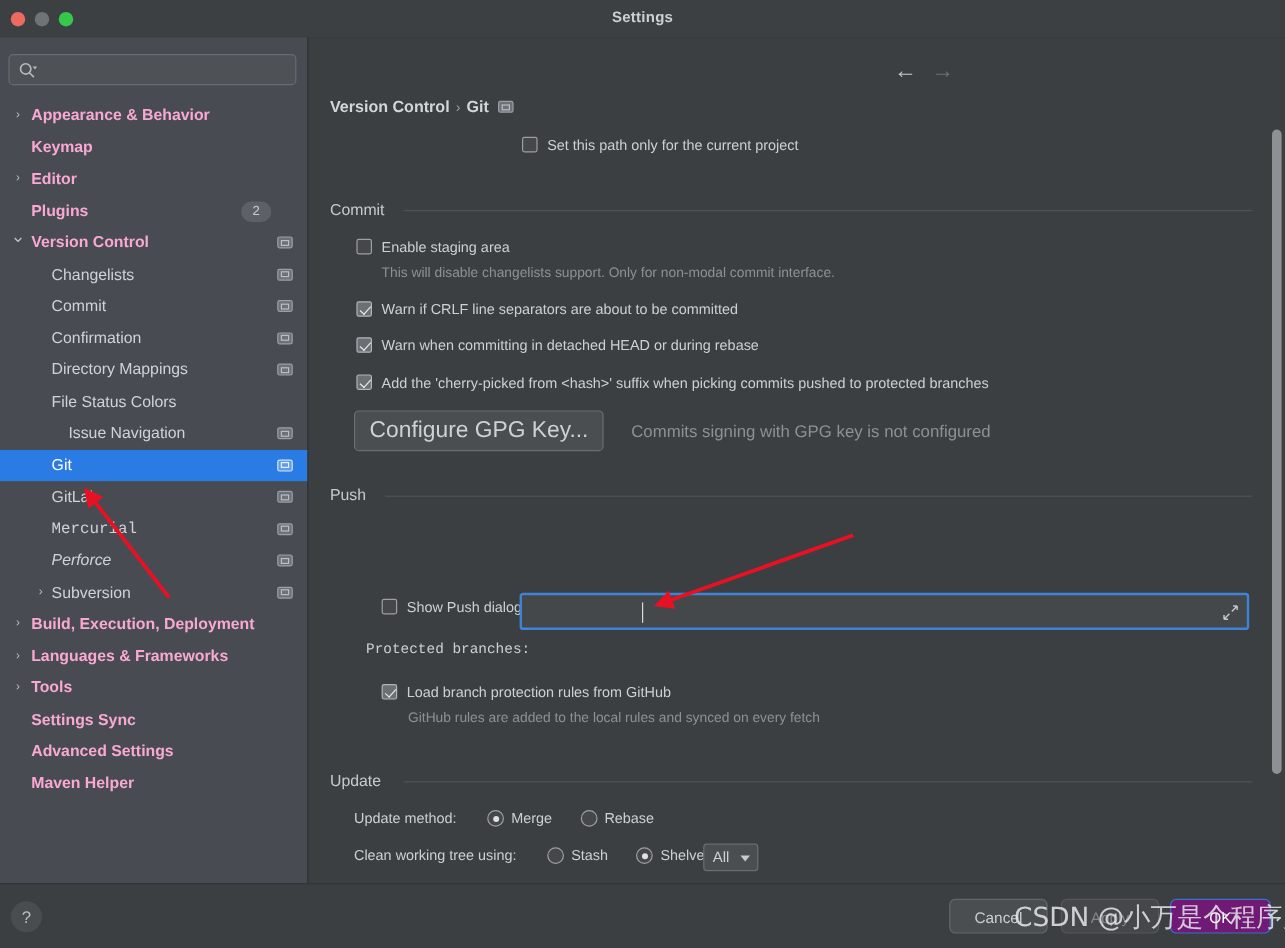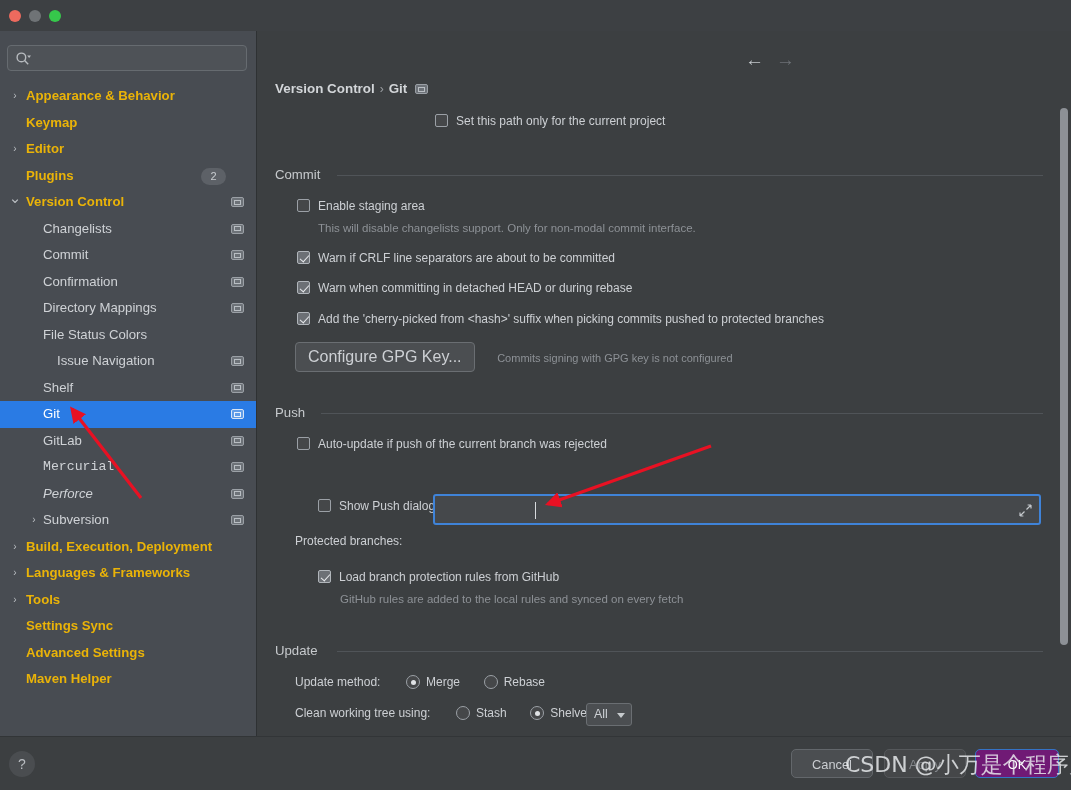--- a/index.html
+++ b/index.html
@@ -29,21 +29,21 @@
      background:#4e5257;border:1px solid #666b70;border-radius:4px;box-sizing:border-box;}
   .search-icon{position:absolute;left:7px;top:5px;width:16px;height:16px;}
   .search-input{position:absolute;left:30px;top:0;width:200px;height:24px;background:transparent;
      border:none;outline:none;color:#d6d6d6;font-size:12.5px;font-family:"Liberation Sans",sans-serif;}
 
   .tree{position:absolute;left:0;top:52px;width:256px;}
   .trow{position:relative;height:26.5px;line-height:26.5px;white-space:nowrap;cursor:default;}
   .trow.selected{background:#2a7be4;}
   .trow .chev{position:absolute;width:14px;text-align:center;font-size:10px;color:#b9bdc1;top:0;}
   .trow .lbl{position:absolute;font-size:13.2px;color:#cfd2d6;top:0;}
-  .trow.top > .lbl{font-weight:bold;color:#eab308;}
+  .trow.top > .lbl{font-weight:bold;color:#f9a8d4;}
   .trow.selected .lbl{color:#ffffff;font-weight:normal;}
   .panel-icon{position:absolute;right:12px;top:8px;width:13px;height:10px;
      border:1px solid #9ba0a6;border-radius:2px;background:#6d7278;box-sizing:border-box;}
   .panel-icon:after{content:"";position:absolute;left:2px;top:1.5px;width:7px;height:5px;
      border:1px solid #b9bec3;box-sizing:border-box;}
   .trow.selected .panel-icon{background:#5f9ce8;border-color:#d6e4f6;}
   .trow.selected .panel-icon:after{border-color:#e8f0fb;}
   .badge{position:absolute;right:30px;top:5px;min-width:17px;height:17px;border-radius:9px;
      background:#5d6167;color:#c8ccd0;font-size:11px;line-height:17px;text-align:center;padding:0 4px;}
 
@@ -79,21 +79,21 @@
   .cb.checked:after{content:"";position:absolute;left:3.5px;top:0.5px;width:4px;height:8px;
      border:solid #e8eaec;border-width:0 1.6px 1.6px 0;transform:rotate(42deg);}
 
   
   .rb{position:relative;display:inline-block;width:14px;height:14px;border:1px solid #9ba0a6;
      border-radius:50%;background:#454749;box-sizing:border-box;vertical-align:-3px;margin-right:6px;}
   .rb.checked:after{content:"";position:absolute;left:3.5px;top:3.5px;width:5px;height:5px;
      border-radius:50%;background:#dfe2e5;}
 
   .btn{display:inline-block;background:#4b4e51;border:1px solid #6a6e72;border-radius:4px;
-     color:#cdd0d4;font-size:16px;padding:5px 12px;cursor:pointer;}
+     color:#cdd0d4;font-size:19px;padding:5px 12px;cursor:pointer;}
 
   
   .pbwrap{position:absolute;left:433px;top:494px;width:608px;height:31px;
      background:#45484b;border:2px solid #3f83d8;border-radius:3px;box-sizing:border-box;}
   .pbinput{position:absolute;left:8px;top:4px;width:540px;height:21px;background:transparent;border:none;
      outline:none;color:#d7dadd;font-family:"DejaVu Sans Mono",monospace;font-size:13.5px;}
   .caret{position:absolute;left:100px;top:6px;width:1px;height:17px;background:#d7dadd;}
   .expand-icon{position:absolute;right:7px;top:8px;width:13px;height:13px;}
 
   
@@ -123,20 +123,21 @@
 </style>
 </head>
 <body>
 
 <div id="root">
 
   <div class="titlebar">
     <div class="traffic">
       <span class="dot red"></span><span class="dot yellow"></span><span class="dot green"></span>
     </div>
+    <div class="title">Settings</div>
   </div>
 
   <div class="sidebar">
     <div class="searchwrap">
       <span class="search-icon">
         <svg width="16" height="16" viewBox="0 0 16 16">
           <circle cx="6.4" cy="6.4" r="4.3" fill="none" stroke="#b7bbbf" stroke-width="1.4"></circle>
           <line x1="9.6" y1="9.6" x2="13.2" y2="13.2" stroke="#b7bbbf" stroke-width="1.4"></line>
           <path d="M12.2 4.4 L16 4.4 L14.1 7.0 Z" fill="#b7bbbf"></path>
         </svg>
@@ -180,24 +181,20 @@
           <span class="lbl" style="left: 43px;">Directory Mappings</span>
           <span class="panel-icon"></span>
         </div>
         <div class="trow">
           <span class="lbl" style="left: 43px;">File Status Colors</span>
         </div>
         <div class="trow">
           <span class="lbl" style="left: 57px;">Issue Navigation</span>
           <span class="panel-icon"></span>
         </div>
-        <div class="trow">
-          <span class="lbl" style="left: 43px;">Shelf</span>
-          <span class="panel-icon"></span>
-        </div>
         <div class="trow selected">
           <span class="lbl" style="left: 43px;">Git</span>
           <span class="panel-icon"></span>
         </div>
         <div class="trow">
           <span class="lbl" style="left: 43px;">GitLab</span>
           <span class="panel-icon"></span>
         </div>
         <div class="trow">
           <span class="lbl" style="left: 43px; font-family: Liberation Mono, monospace;">Mercurial</span>
@@ -262,36 +259,33 @@
       </div>
       <div class="row" style="left:40px;top:249px;">
         <span class="cb checked"></span><span class="lbltxt">Warn when committing in detached HEAD or during rebase</span>
       </div>
       <div class="row" style="left:40px;top:280px;">
         <span class="cb checked"></span><span class="lbltxt">Add the 'cherry-picked from &lt;hash&gt;' suffix when picking commits pushed to protected branches</span>
       </div>
 
       <div class="row" style="left:38px;top:311px;">
         <span class="btn">Configure GPG Key...</span>
-        <span class="hint" style="margin-left:19px;font-size:11px;">Commits signing with GPG key is not configured</span>
+        <span class="hint" style="margin-left:19px;font-size:14px;">Commits signing with GPG key is not configured</span>
       </div>
 
       <div class="sect push" style="top:374px;">
         <span class="sname">Push</span>
         <span class="sline"></span>
       </div>
 
-      <div class="row" style="left:40px;top:405px;">
-        <span class="cb"></span><span class="lbltxt">Auto-update if push of the current branch was rejected</span>
-      </div>
       <div class="row" style="left:61px;top:467px;">
         <span class="cb"></span><span class="lbltxt">Show Push dialog only when committing to protected branches</span>
       </div>
 
-      <div class="row lbltxt" style="left:38px;top:503px;">Protected branches:</div>
+      <div class="row lbltxt" style="left:48px;top:503px;font-family:Liberation Mono, monospace;">Protected branches:</div>
 
       <div class="row" style="left:61px;top:538px;">
         <span class="cb checked"></span><span class="lbltxt">Load branch protection rules from GitHub</span>
       </div>
       <div class="row hint" style="left:83px;top:562px;">GitHub rules are added to the local rules and synced on every fetch</div>
 
       <div class="sect update" style="top:612px;">
         <span class="sname">Update</span>
         <span class="sline"></span>
       </div>

